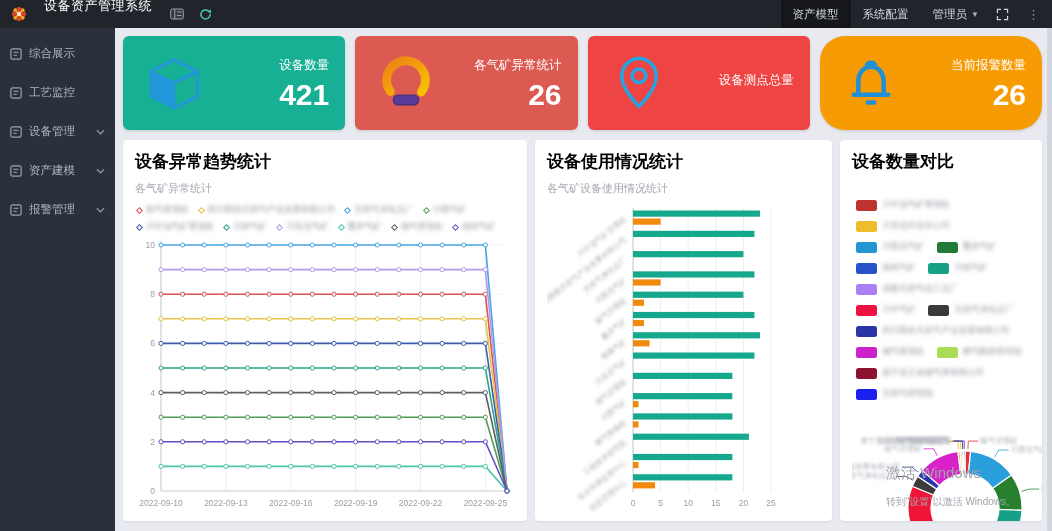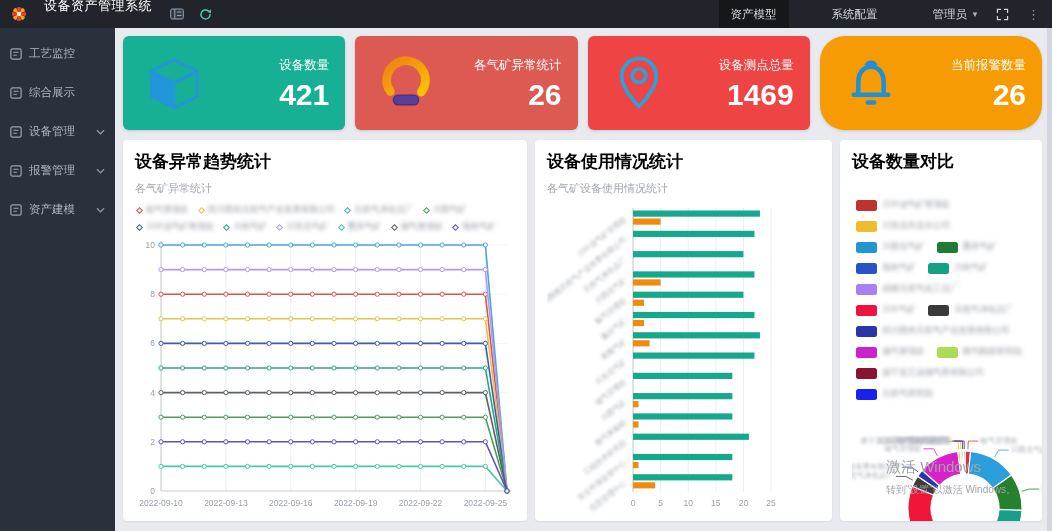--- a/index.html
+++ b/index.html
@@ -54,23 +54,23 @@
   .lg-item { display:inline-flex; align-items:center; gap:4px; font-size:8.5px; cursor:pointer; }
   .lg-diamond { width:5px; height:5px; border:1.5px solid; transform:rotate(45deg); background:#fff; flex:none;}
 
   .pie-legend { margin:26px 0 4px 4px; display:flex; flex-wrap:wrap; row-gap:9px; column-gap:12px; }
   .pg-item { display:inline-flex; align-items:center; gap:5px; font-size:8.5px; cursor:pointer;}
   .pg-chip { width:21px; height:11px; border-radius:2.5px; flex:none; }
 
   svg text.ax { font-size:8.5px; fill:#9aa0a8; font-family:"Liberation Sans",sans-serif; }
   svg text.blur-s { font-size:7.5px; fill:#a8acb4; filter:blur(1.6px); font-family:"Liberation Sans",sans-serif;}
 
-  .watermark { position:absolute; right:26px; bottom:24px; color:#a0a4ab; text-align:left; }
+  .watermark { position:absolute; right:26px; bottom:12px; color:#a0a4ab; text-align:left; }
   .watermark .w1 { font-size:15px; }
-  .watermark .w2 { font-size:10px; margin-top:6px; }
+  .watermark .w2 { font-size:10px; margin-top:12px; }
 </style>
 </head>
 <body>
 
 <div class="navbar">
   <span class="nav-icon">
     <svg width="20" height="20" viewBox="0 0 24 24" id="logo-svg">
         <path d="M12 12 L9.3 4.6 A4.2 4.2 0 0 1 14.7 4.6 Z" fill="#e8412c" transform="rotate(0 12 12)"></path>
         <path d="M12 12 L9.3 4.6 A4.2 4.2 0 0 1 14.7 4.6 Z" fill="#f6a21c" transform="rotate(45 12 12)"></path>
         <path d="M12 12 L9.3 4.6 A4.2 4.2 0 0 1 14.7 4.6 Z" fill="#e8412c" transform="rotate(90 12 12)"></path>
@@ -91,21 +91,21 @@
       <line x1="7" y1="7.5" x2="11.5" y2="7.5" stroke="#97a1ad" stroke-width="1"></line>
     </svg>
   </span>
   <span class="nav-icon">
     <svg width="13" height="13" viewBox="0 0 16 16">
       <path d="M13.6 8 A5.6 5.6 0 1 1 11.4 3.5" fill="none" stroke="#4ec9b0" stroke-width="1.8" stroke-linecap="round"></path>
       <polygon points="14.6,1.6 14.8,6.4 10.4,5 " fill="#4ec9b0"></polygon>
     </svg>
   </span>
   <span class="nav-spacer"></span>
-  <span id="nav-right" style="display:flex;align-items:flex-start;height:28px;gap:31px;">
+  <span id="nav-right" style="display:flex;align-items:flex-start;height:28px;">
       <span class="nav-item active">资产模型</span>
       <span class="nav-item">系统配置</span>
       <span class="nav-item">管理员<span class="caret">▼</span></span>
     </span>
   <span class="nav-icon">
     <svg width="13" height="13" viewBox="0 0 18 18">
       <path d="M2 7V2h5 M11 2h5v5 M16 11v5h-5 M7 16H2v-5" fill="none" stroke="#cfd3d7" stroke-width="1.7"></path>
     </svg>
   </span>
   <span class="nav-dots">⋮</span>
@@ -113,59 +113,59 @@
 
 <div class="layout">
 
   <div class="sidebar" id="sidebar">
       <div class="side-item">
         <svg width="12" height="12" viewBox="0 0 14 14">
           <rect x="1" y="1" width="12" height="12" rx="2" fill="none" stroke="#9aa3b0" stroke-width="1.4"></rect>
           <line x1="4" y1="5" x2="10" y2="5" stroke="#9aa3b0" stroke-width="1.2"></line>
           <line x1="4" y1="8.5" x2="8" y2="8.5" stroke="#9aa3b0" stroke-width="1.2"></line>
         </svg>
-        <span class="lbl">工艺监控</span>
+        <span class="lbl">综合展示</span>
       </div>
       <div class="side-item">
         <svg width="12" height="12" viewBox="0 0 14 14">
           <rect x="1" y="1" width="12" height="12" rx="2" fill="none" stroke="#9aa3b0" stroke-width="1.4"></rect>
           <line x1="4" y1="5" x2="10" y2="5" stroke="#9aa3b0" stroke-width="1.2"></line>
           <line x1="4" y1="8.5" x2="8" y2="8.5" stroke="#9aa3b0" stroke-width="1.2"></line>
         </svg>
-        <span class="lbl">综合展示</span>
+        <span class="lbl">工艺监控</span>
       </div>
       <div class="side-item">
         <svg width="12" height="12" viewBox="0 0 14 14">
           <rect x="1" y="1" width="12" height="12" rx="2" fill="none" stroke="#9aa3b0" stroke-width="1.4"></rect>
           <line x1="4" y1="5" x2="10" y2="5" stroke="#9aa3b0" stroke-width="1.2"></line>
           <line x1="4" y1="8.5" x2="8" y2="8.5" stroke="#9aa3b0" stroke-width="1.2"></line>
         </svg>
         <span class="lbl">设备管理</span>
         <svg class="side-chev" width="9" height="6" viewBox="0 0 10 6">
           <path d="M1 1 L5 5 L9 1" fill="none" stroke="#8d95a2" stroke-width="1.4"></path>
         </svg>
       </div>
       <div class="side-item">
         <svg width="12" height="12" viewBox="0 0 14 14">
           <rect x="1" y="1" width="12" height="12" rx="2" fill="none" stroke="#9aa3b0" stroke-width="1.4"></rect>
           <line x1="4" y1="5" x2="10" y2="5" stroke="#9aa3b0" stroke-width="1.2"></line>
           <line x1="4" y1="8.5" x2="8" y2="8.5" stroke="#9aa3b0" stroke-width="1.2"></line>
         </svg>
-        <span class="lbl">报警管理</span>
+        <span class="lbl">资产建模</span>
         <svg class="side-chev" width="9" height="6" viewBox="0 0 10 6">
           <path d="M1 1 L5 5 L9 1" fill="none" stroke="#8d95a2" stroke-width="1.4"></path>
         </svg>
       </div>
       <div class="side-item">
         <svg width="12" height="12" viewBox="0 0 14 14">
           <rect x="1" y="1" width="12" height="12" rx="2" fill="none" stroke="#9aa3b0" stroke-width="1.4"></rect>
           <line x1="4" y1="5" x2="10" y2="5" stroke="#9aa3b0" stroke-width="1.2"></line>
           <line x1="4" y1="8.5" x2="8" y2="8.5" stroke="#9aa3b0" stroke-width="1.2"></line>
         </svg>
-        <span class="lbl">资产建模</span>
+        <span class="lbl">报警管理</span>
         <svg class="side-chev" width="9" height="6" viewBox="0 0 10 6">
           <path d="M1 1 L5 5 L9 1" fill="none" stroke="#8d95a2" stroke-width="1.4"></path>
         </svg>
       </div>
     </div>
 
   <div class="main">
 
     <div class="cards-row">
       <div class="stat-card" style="background: rgb(23, 176, 149);">
@@ -201,21 +201,20 @@
       </div>
       <div class="stat-card" style="background: #ef4444;">
         <span class="icon-wrap">
           <svg width="58" height="62" viewBox="0 0 64 68">
             <path d="M32 7 C21 7 13 16 13 27 c0 14 19 33 19 33 s19 -19 19 -33 C51 16 43 7 32 7 Z" fill="none" stroke="#27a3e0" stroke-width="4" stroke-linejoin="round"></path>
             <circle cx="32" cy="26" r="7.5" fill="none" stroke="#27a3e0" stroke-width="4"></circle>
           </svg>
         </span>
         <span class="txt">
           <div class="lbl">设备测点总量</div>
-          <div class="val">1469</div>
         </span>
       </div>
       <div class="stat-card" style="background: rgb(247, 155, 4); border-radius: 25px;">
         <span class="icon-wrap">
           <svg width="58" height="60" viewBox="0 0 64 64">
             <path d="M18 44 v-13 c0 -10 5.5 -17 14 -17 s14 7 14 17 v13" fill="none" stroke="#1f8fd6" stroke-width="5" stroke-linejoin="round"></path>
             <line x1="13" y1="45" x2="51" y2="45" stroke="#1f8fd6" stroke-width="5" stroke-linecap="round"></line>
             <path d="M27 13 a5.5 5.5 0 0 1 10 0" fill="none" stroke="#1f8fd6" stroke-width="5"></path>
             <rect x="26" y="51" width="12" height="5" rx="2.5" fill="#1f8fd6"></rect>
           </svg>

